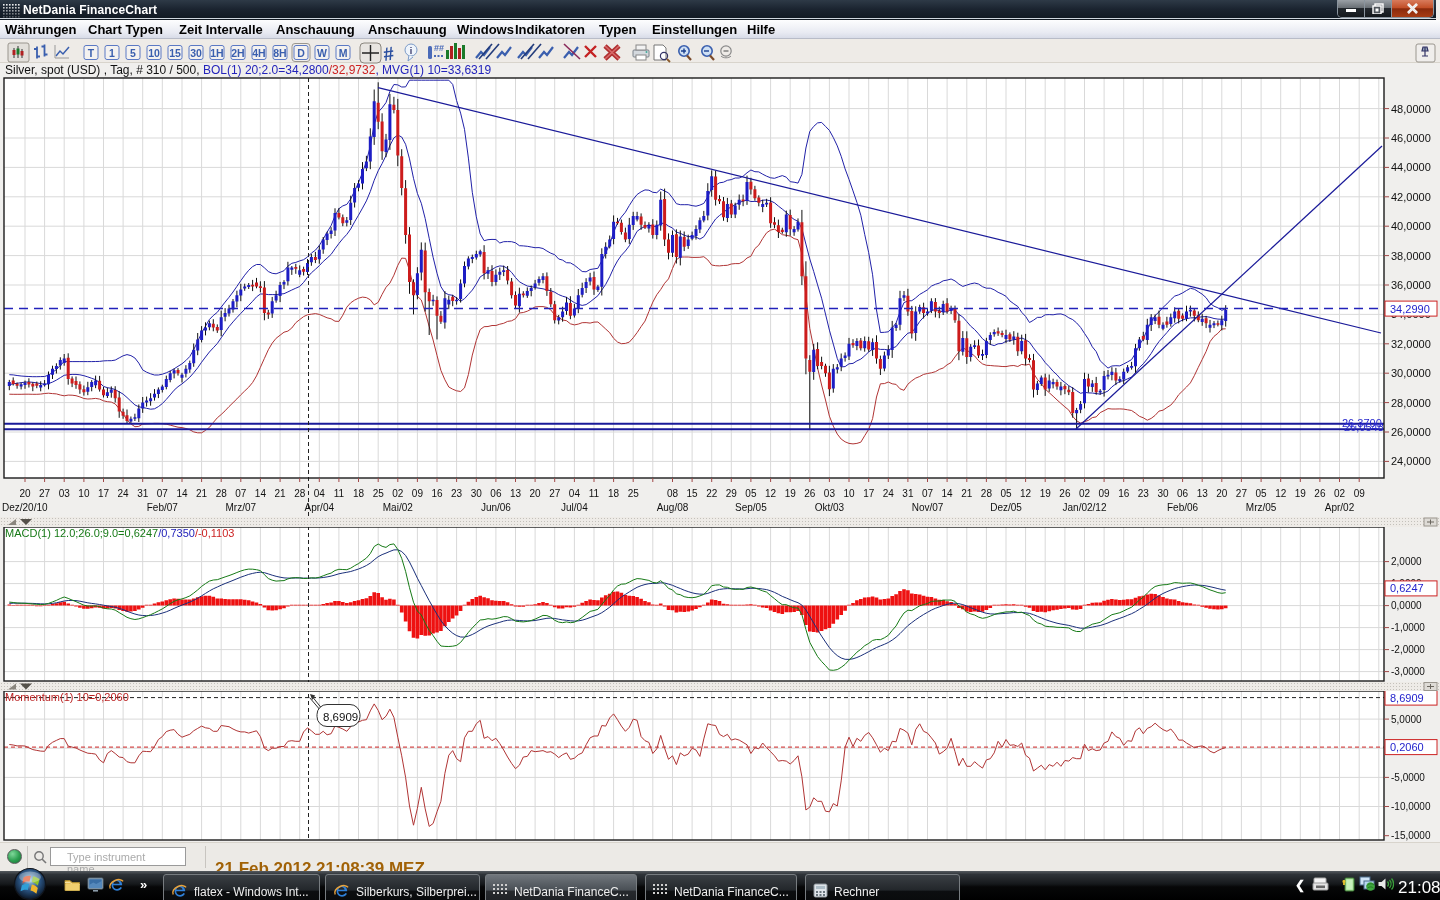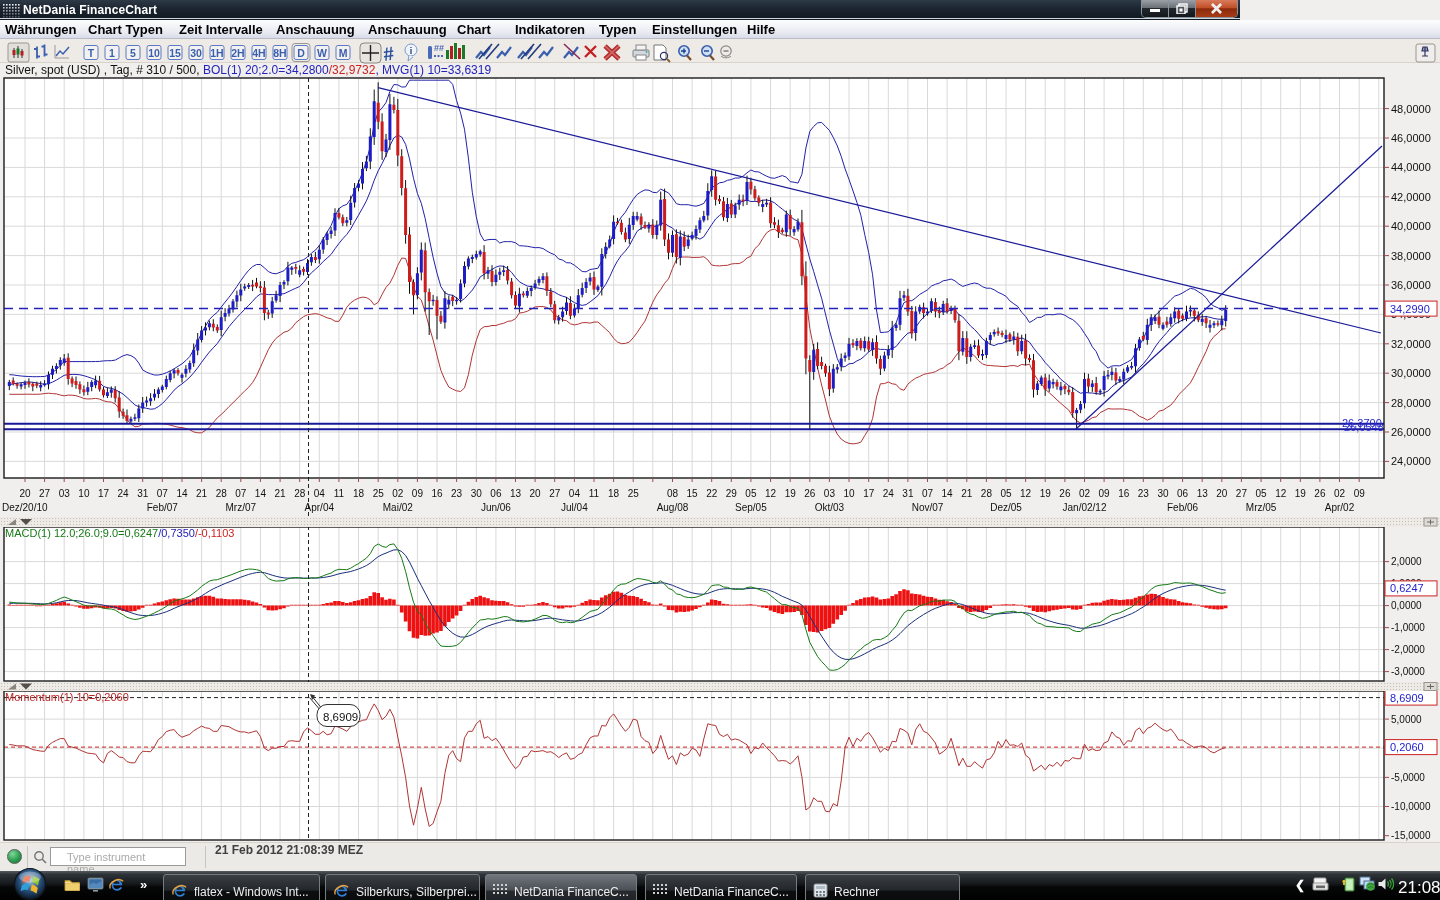--- a/index.html
+++ b/index.html
@@ -1,17 +1,17 @@
 <!DOCTYPE html>
 <html><head><meta charset="utf-8"><title>NetDania FinanceChart</title>
 <style>
 *{margin:0;padding:0;box-sizing:border-box}
 html,body{width:1440px;height:900px;overflow:hidden;font-family:"Liberation Sans",sans-serif}
 body{background:#f0efed;position:relative}
-.titlebar{position:absolute;left:0;top:0;width:1240px;height:20px;
+.titlebar{position:absolute;left:0;top:0;width:1436px;height:20px;
  background:linear-gradient(180deg,#2e3a47 0%,#1b2430 45%,#101820 100%);}
 .titlebar .tb-line{position:absolute;left:0;bottom:1px;width:100%;height:1px;background:#cfd6dd}
 .title-logo{position:absolute;left:2px;top:2px;width:18px;height:16px}
 .title-text{position:absolute;left:23px;top:3px;color:#fff;font-size:12px;font-weight:bold;letter-spacing:0.1px}
 .winbtns{position:absolute;right:2px;top:0;height:18px;display:flex;border:1px solid #8a949e;border-top:none;border-radius:0 0 5px 5px;overflow:hidden}
 .wbtn{width:27px;height:17px;display:flex;align-items:center;justify-content:center;
  background:linear-gradient(180deg,#9aa0a6 0%,#6a7076 45%,#23282e 50%,#14181c 100%);border-right:1px solid #8a949e}
 .wbtn.close{width:41px;background:linear-gradient(180deg,#d87b5c 0%,#c24f28 45%,#8a2a0c 52%,#a83c14 100%);border-right:none}
 .menubar{position:absolute;left:0;top:20px;width:1440px;height:19px;
  background:linear-gradient(180deg,#fdfdfe 0%,#e8eaf2 70%,#d8dce8 100%);border-bottom:1px solid #b8bcc8}
@@ -20,21 +20,21 @@
 .chartsvg{position:absolute;left:0;top:0}
 .sep1{position:absolute;left:0;top:517px;width:1440px;height:10px;background:#eeebe7;
  background-image:radial-gradient(#c4c1bb 30%,transparent 32%);background-size:3px 3px}
 .sep2{position:absolute;left:0;top:682px;width:1440px;height:9px;background:#eeebe7;
  background-image:radial-gradient(#c4c1bb 30%,transparent 32%);background-size:3px 3px}
 .bottombar{position:absolute;left:0;top:842px;width:1440px;height:29px;background:#eceae6;border-top:1px solid #d8d4cc}
 .grn{position:absolute;left:7px;top:6px;width:15px;height:15px;border-radius:50%;
  background:radial-gradient(circle at 35% 30%,#7fd89a 0%,#2c9e50 55%,#157033 100%);border:1px solid #5a5a5a}
 .searchbox{width:136px;height:19px;background:#fff;border:1px solid #9a9a9a;font-size:11px;color:#aaa;
  padding:3px 16px;display:inline-block}
-.tstamp{position:absolute;left:215px;top:0;font-size:12px;font-weight:bold;color:#404040}
+.tstamp{position:absolute;left:215px;top:16px;font-size:17px;font-weight:bold;color:#a16207}
 .vsep{position:absolute;top:3px;width:1px;height:22px;background:#c8c5c0}
 .taskbar{position:absolute;left:0;top:871px;width:1440px;height:29px;
  background:linear-gradient(180deg,#555b60 0%,#2e3338 12%,#15181b 45%,#060708 55%,#000 100%)}
 .tbtn{position:absolute;top:874px;height:35px;border:1px solid #777c80;border-radius:3px;color:#eee;font-size:12px;
  background:linear-gradient(180deg,#3a3f44 0%,#23272b 45%,#0c0e10 50%,#070809 100%);
  display:flex;align-items:center;padding:0 7px;white-space:nowrap;overflow:hidden}
 .tbtn.active{background:#333}
 .tbtn .ticon{margin-right:6px;flex:0 0 auto}
 .tray{position:absolute;top:874px;color:#fff;font-size:17px}
 </style></head>
@@ -270,21 +270,21 @@
         </svg>
       </div>
  </div>
 </div>
 <div class="menubar">
     <span style="left:5px">Währungen</span>
     <span style="left:88px">Chart Typen</span>
     <span style="left:179px">Zeit Intervalle</span>
     <span style="left:276px">Anschauung</span>
     <span style="left:368px">Anschauung</span>
-    <span style="left:457px">Chart</span>
+    <span style="left:457px">Windows</span>
     <span style="left:515px">Indikatoren</span>
     <span style="left:599px">Typen</span>
     <span style="left:652px">Einstellungen</span>
     <span style="left:747px">Hilfe</span>
   </div>
 <div class="toolbar"></div>
 <svg style="position:absolute;left:0;top:0" width="1440" height="65" font-family="Liberation Sans, sans-serif">
     <rect x="8" y="43" width="21" height="19" rx="2" fill="#e2dfda" stroke="#9a968e"></rect>
     <g>
       <path d="M14 48v10M18 46v12M22 49v9" stroke="#333" stroke-width="1"></path>

